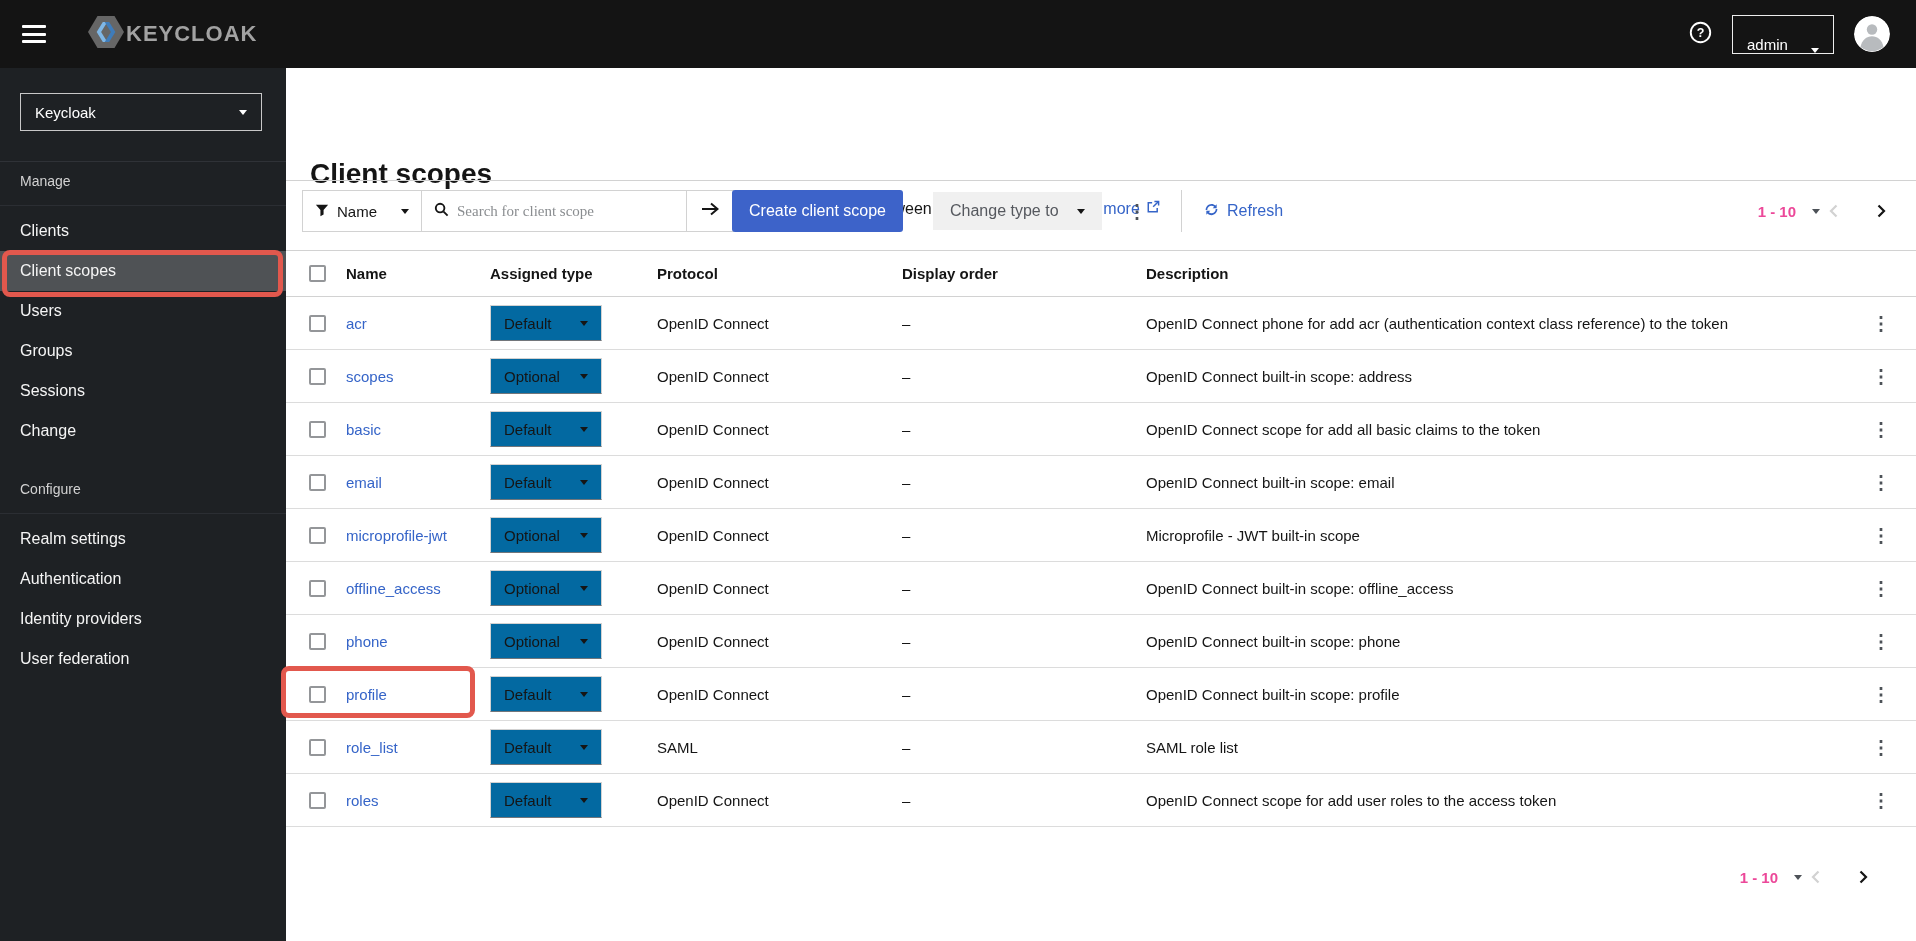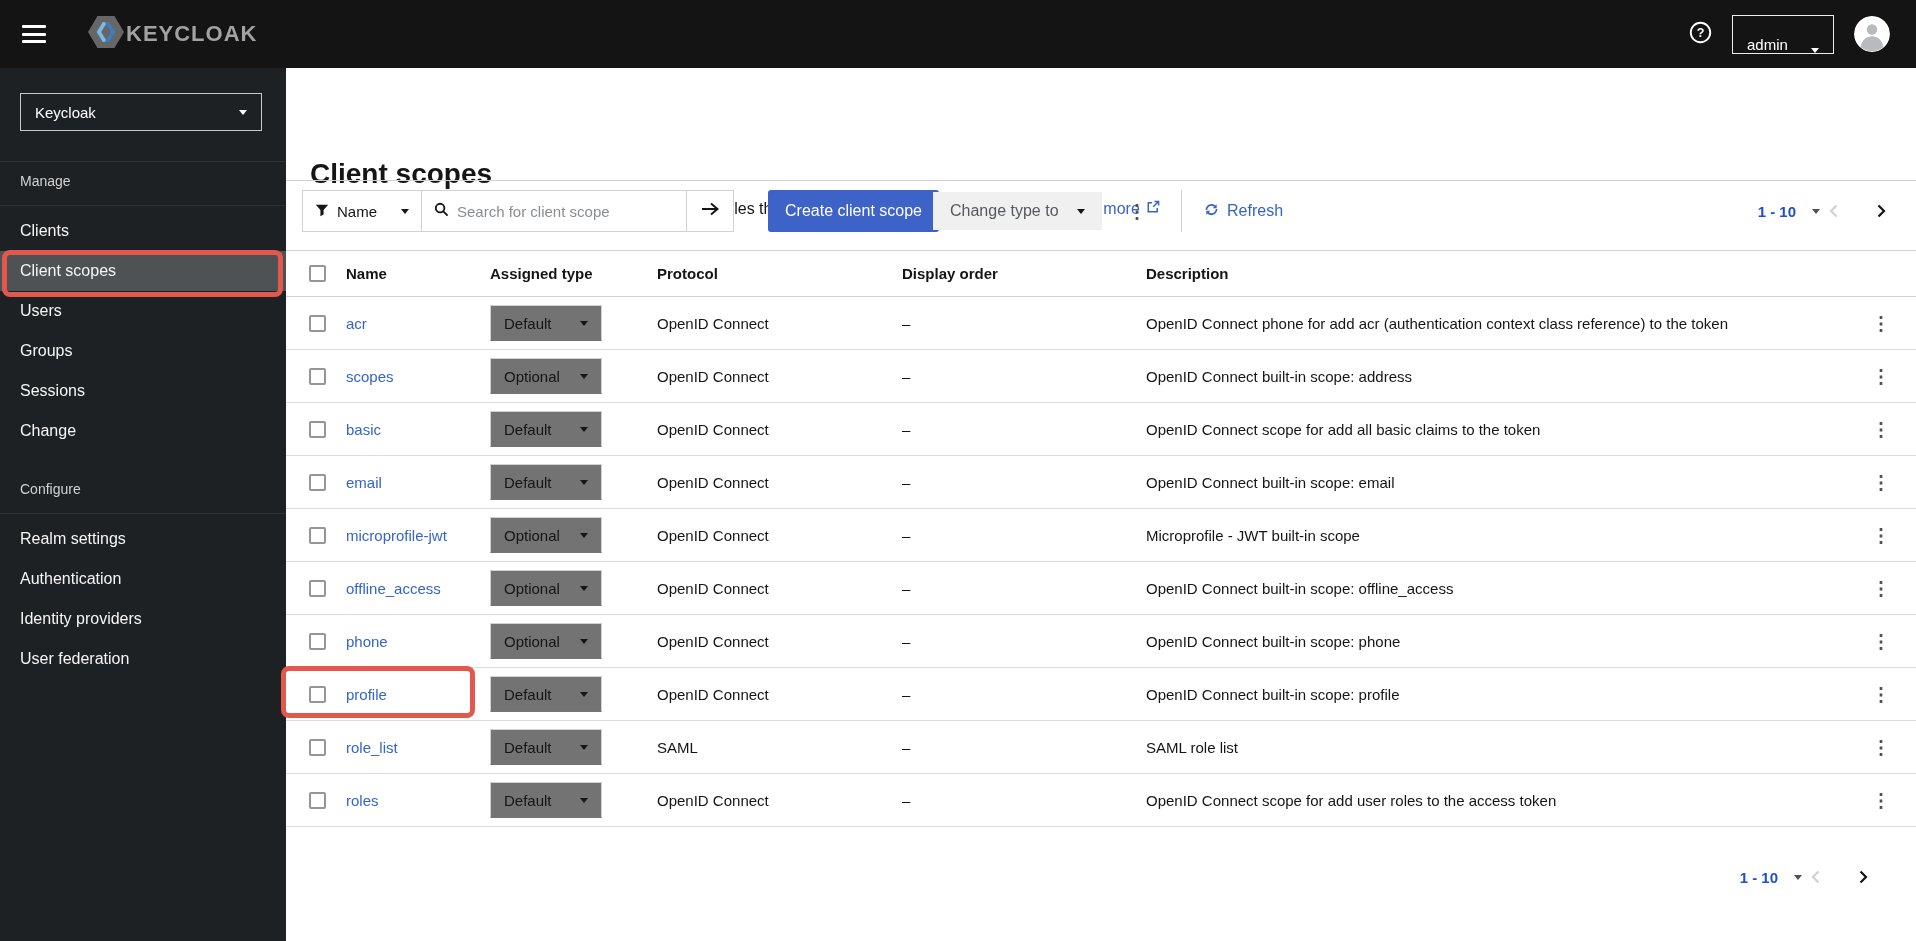--- a/index.html
+++ b/index.html
@@ -48,60 +48,60 @@
   .header-divider { position:absolute; top:112px; left:0; right:0; height:1px; background:#d2d2d2; top:112px; }
 
   
   .filter-group { position:absolute; top:122px; left:16px; width:432px; height:42px;
                   border:1px solid #d2d2d2; background:#fff; display:flex; align-items:stretch; }
   .filter-btn { width:119px; display:flex; align-items:center; gap:8px; padding:0 12px;
                 border-right:1px solid #d2d2d2; font-size:15px; cursor:pointer; }
   .filter-btn .caret { margin-left:auto; color:#151515; }
   .search-box { flex:1; display:flex; align-items:center; gap:8px; padding:0 12px; }
   .search-box input { border:none; outline:none; flex:1; font-size:15px; color:#151515;
-                      font-family:Liberation Sans, sans-serif; }
+                      font-family:Liberation Serif, serif; }
   .search-box input::placeholder { color:#8a8d90; }
   .arrow-btn { width:47px; border-left:1px solid #d2d2d2; display:flex; align-items:center;
                justify-content:center; cursor:pointer; background:#fff; }
-  .create-btn { position:absolute; top:122px; left:482px; width:171px; height:42px; background:#3d63c9;
+  .create-btn { position:absolute; top:122px; left:446px; width:171px; height:42px; background:#3d63c9;
                 color:#fff; font-size:16px; border:none; border-radius:3px; cursor:pointer;
                 font-family:"Liberation Sans", sans-serif; }
   .change-type-btn { position:absolute; top:124px; left:647px; height:38px; background:#f0f0f0;
                      border:none; color:#55585e; font-size:16px; display:flex; align-items:center;
                      gap:18px; padding:0 17px; cursor:pointer; font-family:"Liberation Sans", sans-serif; }
   .change-type-btn .caret { color:#151515; }
   .kebab { color:#4d5258; font-size:19px; font-weight:bold; line-height:1; cursor:pointer; }
   .toolbar-kebab { position:absolute; top:122px; left:838px; width:26px; height:42px; display:flex;
                    align-items:center; justify-content:center; }
   .toolbar-divider { position:absolute; top:122px; left:895px; width:1px; height:42px; background:#d2d2d2; }
   .refresh-btn { position:absolute; top:122px; left:918px; height:42px; display:flex; align-items:center;
                  gap:8px; color:#3564c8; font-size:16px; cursor:pointer; }
   .pagination { display:flex; align-items:center; cursor:default; }
-  .pagination .pg-label { font-size:15px; font-weight:600; color:#1d4ed8; }
+  .pagination .pg-label { font-size:15px; font-weight:600; color:#ec4899; }
   .pagination .caret { color:#4d5258; margin-left:16px; }
   .pg-chevron { display:flex; align-items:center; justify-content:center; width:26px; height:26px;
                 cursor:pointer; }
   .pg-chevron.disabled { color:#d2d2d2; cursor:default; }
   .pg-chevron.enabled { color:#151515; }
   .pagination-top { position:absolute; top:122px; right:22px; height:42px; }
   .pagination-bottom { position:absolute; top:788px; right:40px; height:42px; }
   .pagination .pg-chevron:first-of-type { margin-left:24px; }
 
   
   .table { position:absolute; top:182px; left:0; right:0; }
   .t-grid { display:grid; grid-template-columns:44px 144px 167px 245px 244px 1fr 70px;
             align-items:center; padding-left:16px; }
   .t-head { height:47px; border-top:1px solid #d2d2d2; border-bottom:1px solid #d2d2d2; }
   .t-head .th { font-size:15px; font-weight:700; color:#151515; }
   .t-row { height:53px; border-bottom:1px solid #dcdcdc; position:relative; }
   .checkbox { width:17px; height:17px; border:2px solid #949699; border-radius:2px; background:#fff;
               display:inline-block; margin-left:7px; cursor:pointer; }
   .scope-link { color:#3564c8; font-size:15px; text-decoration:none; cursor:pointer; }
   .type-select { width:112px; height:36px; border:1px solid #d2d2d2; border-bottom-color:#72767b;
-                 background:#737373; display:flex; align-items:center; justify-content:space-between;
+                 background:#0369a1; display:flex; align-items:center; justify-content:space-between;
                  padding:0 13px; font-size:15px; color:#151515; cursor:pointer; }
   .cell-text { font-size:15px; color:#151515; }
   .row-kebab { justify-self:center; }
 
   .main .annotation-box { left:-5px; top:598px; width:194px; height:52px; }
 </style>
 </head>
 <body>
 
 <header class="masthead">

